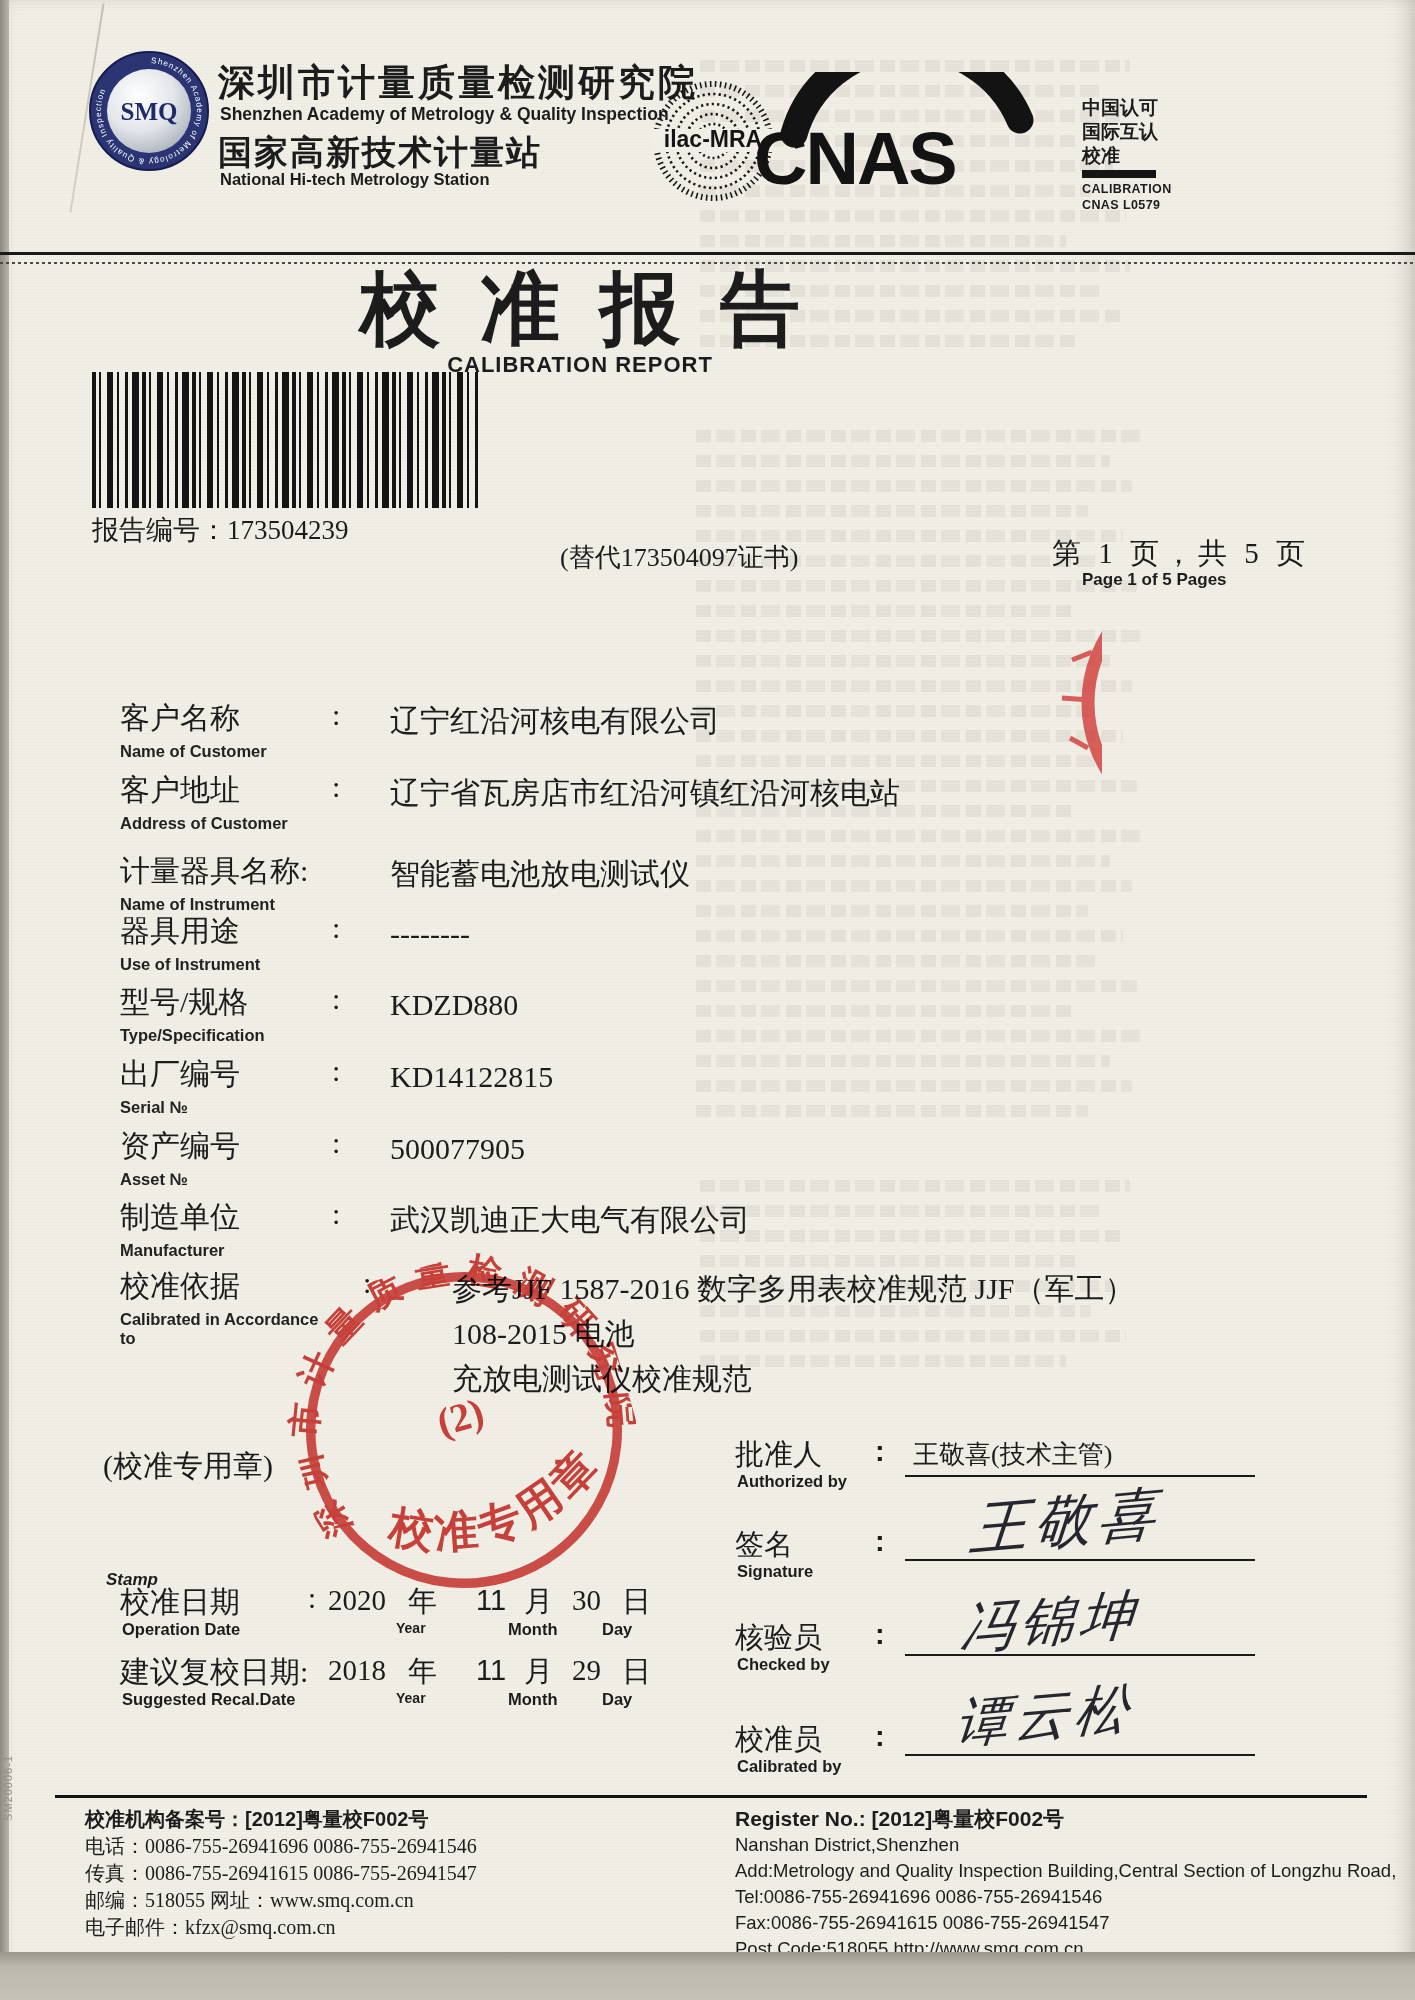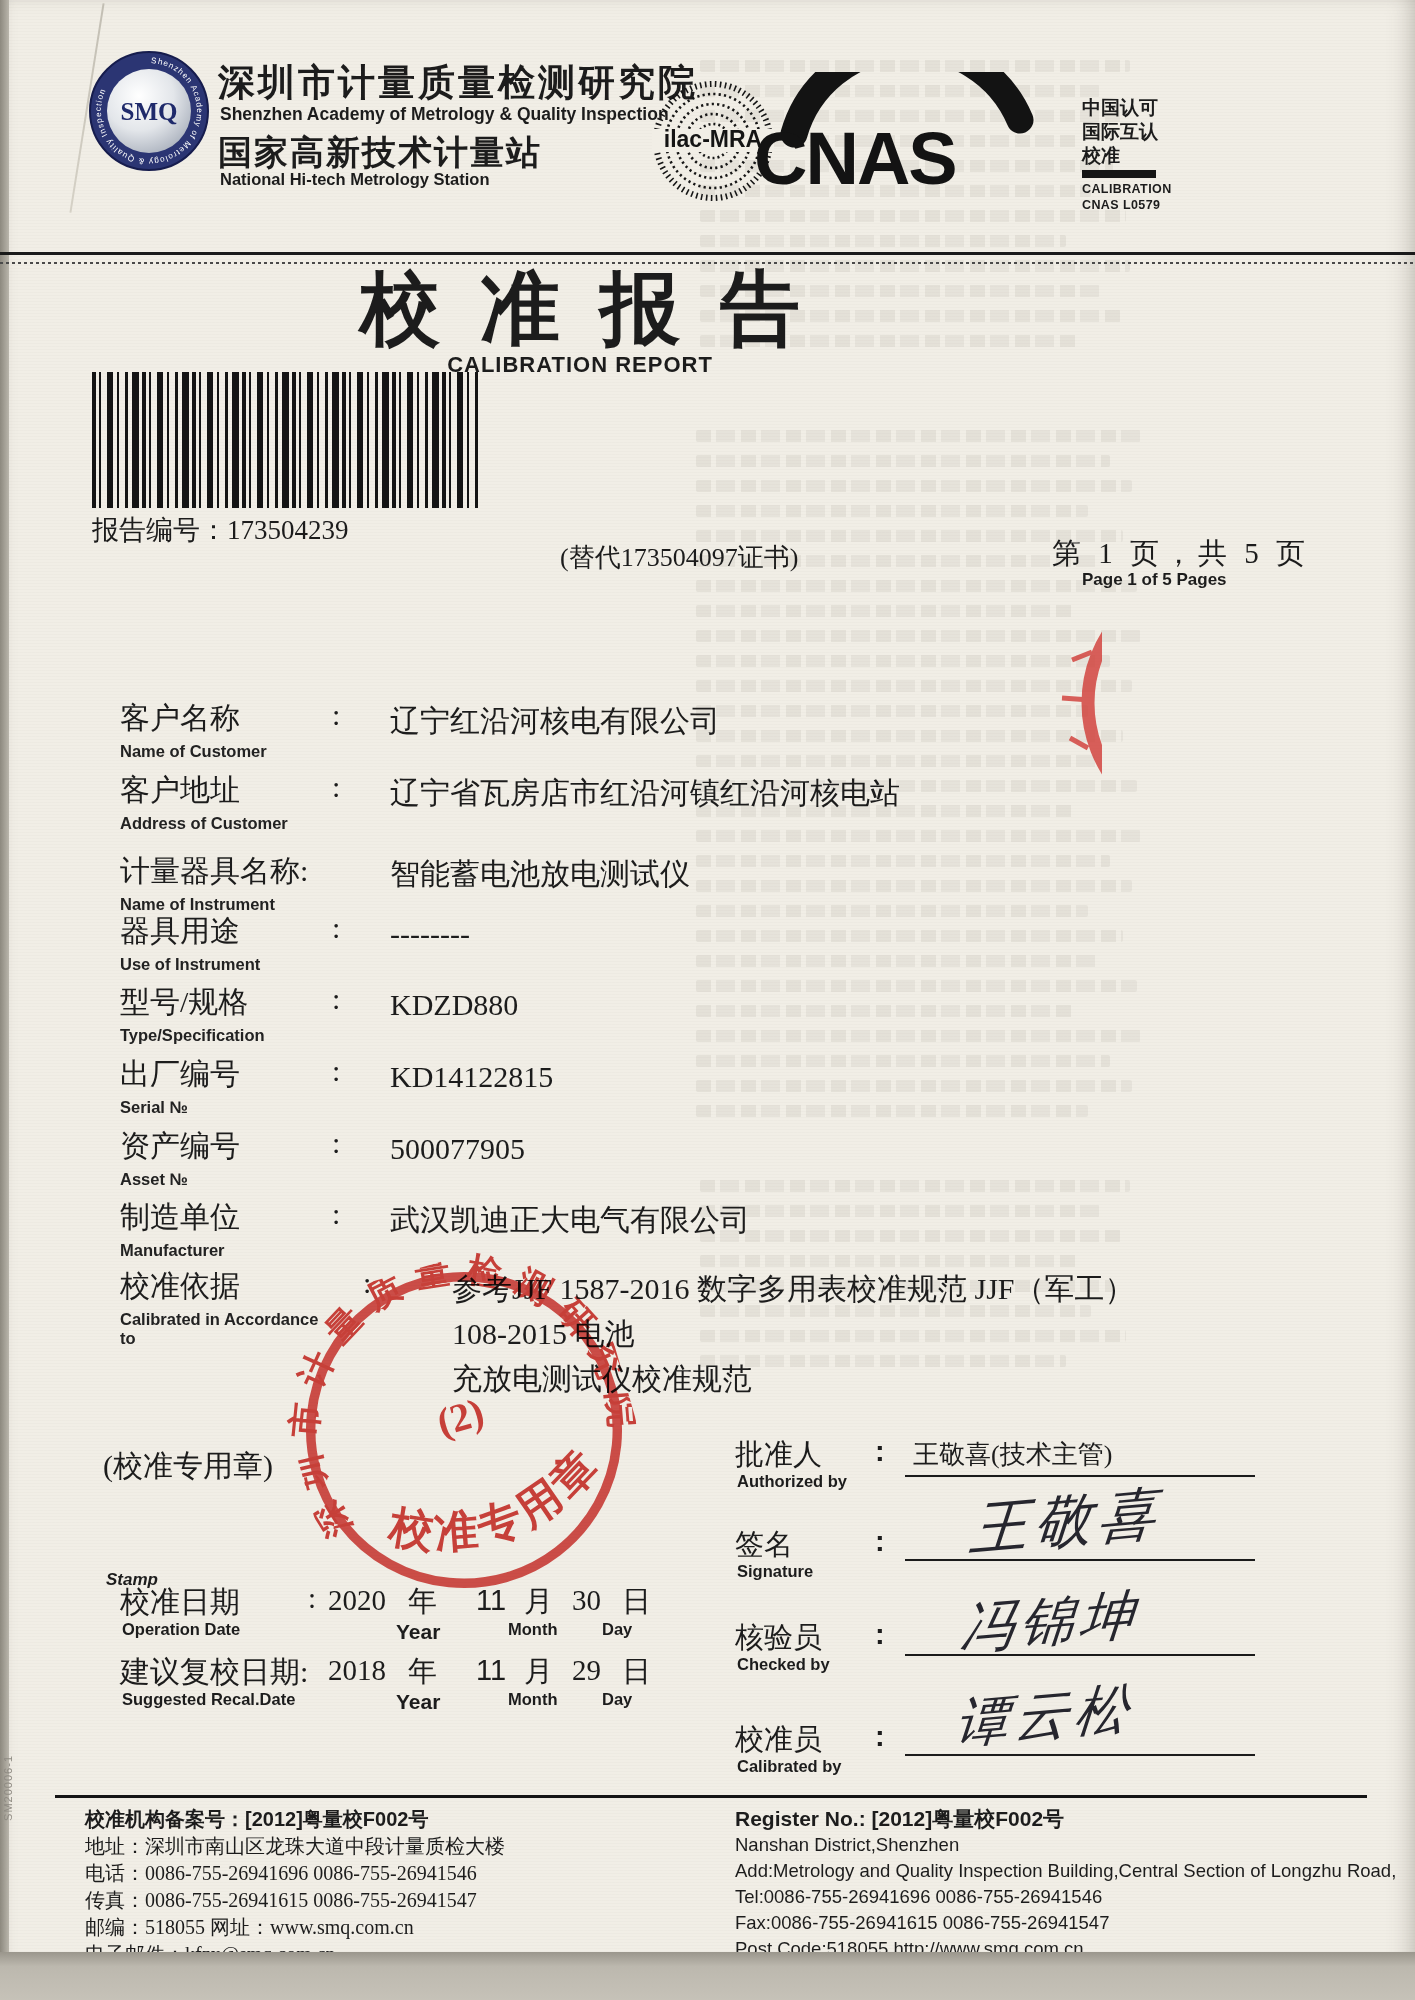--- a/index.html
+++ b/index.html
@@ -69,21 +69,21 @@
   .daterow{position:absolute;left:120px;width:620px;height:72px;}
   .d-cn{position:absolute;left:0;top:0;font-size:30px;font-family:"Liberation Serif",serif;}
   .d-en{position:absolute;left:2px;top:38px;font-size:16.5px;font-weight:600;}
   .d-colon{position:absolute;left:188px;top:0;font-size:29px;font-family:"Liberation Serif",serif;}
   .d-y{position:absolute;left:208px;top:2px;font-size:29px;font-family:"Liberation Serif",serif;}
   .d-yu{position:absolute;left:288px;top:0;font-size:29px;font-family:"Liberation Serif",serif;}
   .d-m{position:absolute;left:356px;top:2px;font-size:29px;font-family:Liberation Sans, sans-serif;}
   .d-mu{position:absolute;left:404px;top:0;font-size:29px;font-family:"Liberation Serif",serif;}
   .d-d{position:absolute;left:452px;top:2px;font-size:29px;font-family:"Liberation Serif",serif;}
   .d-du{position:absolute;left:502px;top:0;font-size:29px;font-family:"Liberation Serif",serif;}
-  .d-ye{position:absolute;left:276px;top:38px;font-size:21px;font-weight:600;}
+  .d-ye{position:absolute;left:276px;top:38px;font-size:14px;font-weight:600;}
   .d-me{position:absolute;left:388px;top:38px;font-size:16.5px;font-weight:600;}
   .d-de{position:absolute;left:482px;top:38px;font-size:16.5px;font-weight:600;}
 
   
   .apv{position:absolute;left:735px;width:525px;}
   .a-cn{position:absolute;left:0;top:0;font-size:29px;font-family:"Liberation Serif",serif;}
   .a-colon{position:absolute;left:140px;top:0;font-size:29px;font-weight:700;}
   .a-en{position:absolute;left:2px;top:37px;font-size:16.5px;font-weight:600;}
   .a-line{position:absolute;left:170px;width:350px;height:2px;background:#1b1b1b;}
   .a-printed{position:absolute;left:178px;top:2px;font-size:26px;font-family:"Liberation Serif",serif;}
@@ -379,21 +379,20 @@
     <span class="a-cn">校准员</span>
     <span class="a-colon">:</span>
     <span class="handwrite" style="left:220px;top:-40px;font-size:54px;">谭云松</span>
     <span class="a-line" style="top:34px;"></span>
     <span class="a-en">Calibrated by</span>
   </div>
 
   <div class="abs foot-rule"></div>
   <div class="abs foot-cn">
     <div class="b">校准机构备案号：[2012]粤量校F002号</div>
-    <div>地址：深圳市南山区龙珠大道中段计量质检大楼</div>
     <div>电话：0086-755-26941696 0086-755-26941546</div>
     <div>传真：0086-755-26941615 0086-755-26941547</div>
     <div>邮编：518055    网址：www.smq.com.cn</div>
     <div>电子邮件：kfzx@smq.com.cn</div>
   </div>
   <div class="abs foot-en">
     <div class="b">Register No.: [2012]粤量校F002号</div>
     <div>Nanshan District,Shenzhen</div>
     <div>Add:Metrology and Quality Inspection Building,Central Section of Longzhu Road,</div>
     <div>Tel:0086-755-26941696 0086-755-26941546</div>

